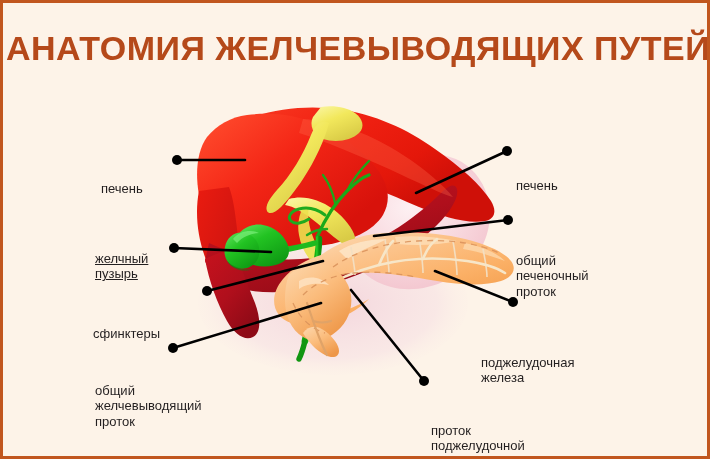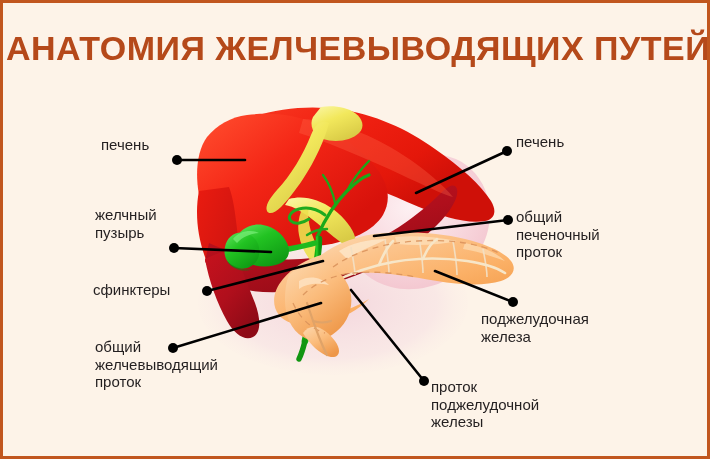--- a/index.html
+++ b/index.html
@@ -33,24 +33,25 @@
   #art {
     position: absolute;
     top: 0;
     left: 0;
     width: 710px;
     height: 470px;
   }
   .lbl {
     position: absolute;
     font-family: "Liberation Sans", sans-serif;
-    font-size: 15px;
+    font-size: 13px;
     color: #231f20;
     line-height: 1.18;
     white-space: pre-line;
+    margin-top: 45px;
   }
   .lbl.right { text-align: left; }
   .lbl.left  { text-align: left; }
 </style>
 </head>
 <body>
 
 <div id="page">
 
   <div id="title">АНАТОМИЯ ЖЕЛЧЕВЫВОДЯЩИХ ПУТЕЙ</div>
@@ -265,21 +266,21 @@
         <circle cx="505" cy="217" r="5" fill="#000000"></circle>
         <line x1="510" y1="299" x2="432" y2="268" stroke="#000000" stroke-width="2.6" stroke-linecap="round"></line>
         <circle cx="510" cy="299" r="5" fill="#000000"></circle>
         <line x1="421" y1="378" x2="348" y2="287" stroke="#000000" stroke-width="2.6" stroke-linecap="round"></line>
         <circle cx="421" cy="378" r="5" fill="#000000"></circle>
       </g>
   </svg>
 
   <div id="labels">
       <div class="lbl left" style="left: 98px; top: 133px;">печень</div>
-      <div class="lbl left" style="left: 92px; top: 203px;">желчный
+      <div class="lbl left" style="left: 92px; top: 203px; text-decoration: underline;">желчный
 пузырь</div>
       <div class="lbl left" style="left: 90px; top: 278px;">сфинктеры</div>
       <div class="lbl left" style="left: 92px; top: 335px;">общий
 желчевыводящий
 проток</div>
       <div class="lbl right" style="left: 513px; top: 130px;">печень</div>
       <div class="lbl right" style="left: 513px; top: 205px;">общий
 печеночный
 проток</div>
       <div class="lbl right" style="left: 478px; top: 307px;">поджелудочная

